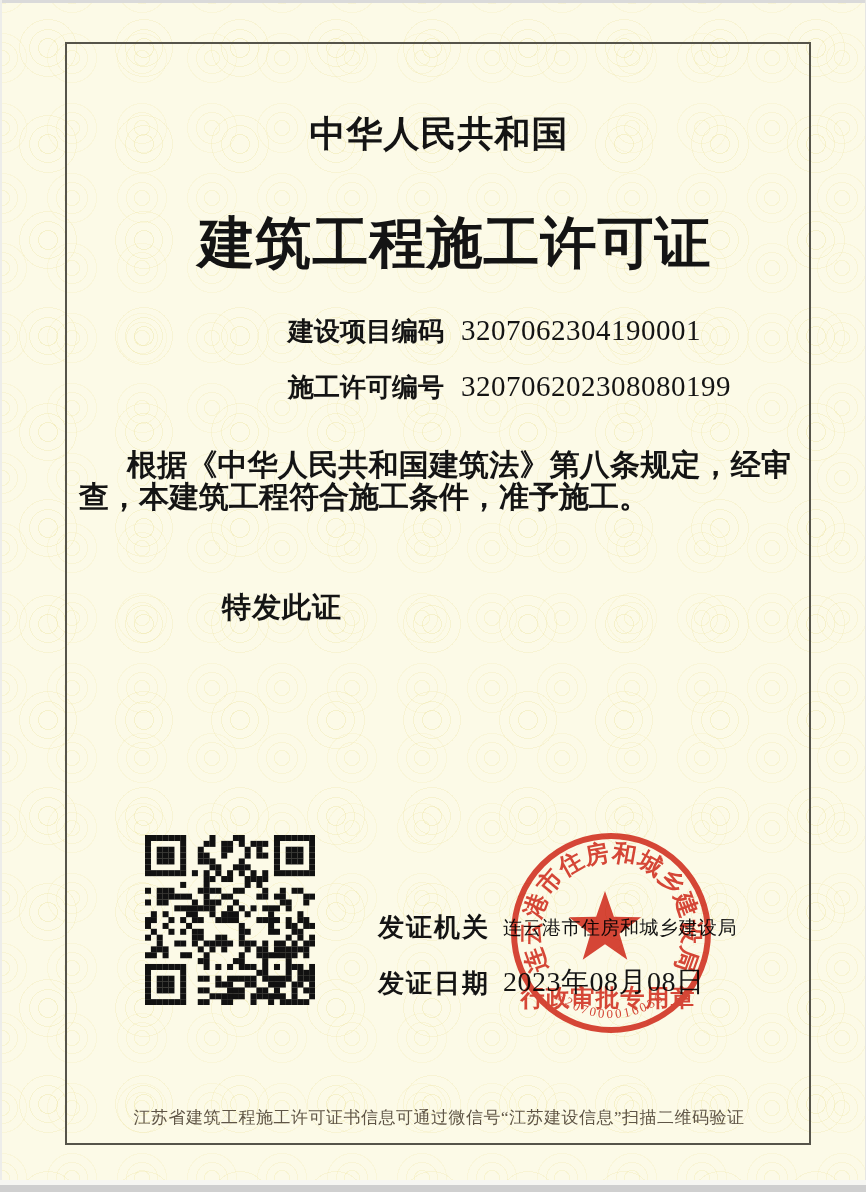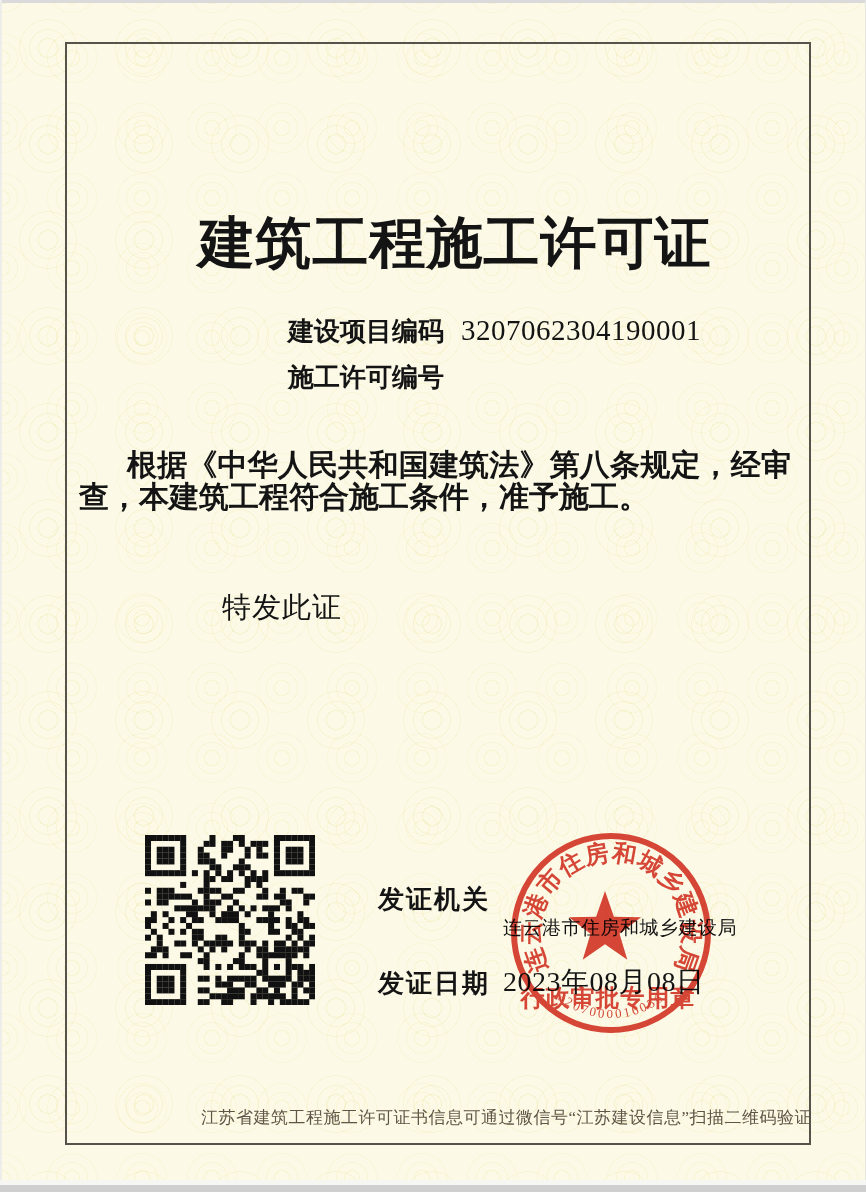--- a/index.html
+++ b/index.html
@@ -26,66 +26,68 @@
   .country{
     position:absolute;left:66px;top:110px;width:746px;
     text-align:center;font-size:36px;font-weight:bold;letter-spacing:1px;
   }
   .title{
     position:absolute;left:66px;top:190px;width:746px;margin:16px;
     text-align:center;font-size:56px;font-weight:bold;letter-spacing:1px;
   }
   .code-row{position:absolute;left:288px;display:flex;align-items:baseline;}
   .code-row.r1{top:314px;}
-  .code-row.r2{top:360px;}
+  .code-row.r2{top:370px;}
   .code-label{font-size:26px;font-weight:bold;letter-spacing:0;}
   .code-value{font-size:29px;margin-left:17px;letter-spacing:.5px;}
   .statement{
     position:absolute;left:79px;top:449px;width:712px;margin:0;
     font-size:30px;font-weight:bold;line-height:32px;
     text-indent:48px;text-align:justify;letter-spacing:0;
   }
   .issue{
     position:absolute;left:196px;top:588px;
-    font-size:29px;font-weight:normal;letter-spacing:1px;padding-left:26px;
+    font-size:29px;font-weight:bold;letter-spacing:1px;padding-left:26px;
   }
   .qr{position:absolute;left:145px;top:835px;width:170px;height:170px;}
   .field-label{position:absolute;font-size:26px;font-weight:bold;letter-spacing:2px;}
-  .field-label.authority{left:378px;top:882px;text-align:right;}
+  .field-label.authority{left:378px;top:910px;text-align:right;}
   .field-label.date{left:378px;top:966px;text-align:right;}
   .field-value.authority{position:absolute;left:503px;top:915px;font-size:19px;letter-spacing:.5px;}
   .field-value.date{position:absolute;left:503px;top:963px;font-size:28px;letter-spacing:.5px;}
   .seal{position:absolute;left:501px;top:823px;width:220px;height:220px;mix-blend-mode:multiply;opacity:.93;}
   .seal text{fill:#d5392c;font-family:"Liberation Serif","DejaVu Serif",serif;}
   .footnote{
     position:absolute;left:66px;top:1106px;width:746px;
-    text-align:right;font-size:17px;color:#5f5546;letter-spacing:.5px;
+    text-align:center;font-size:17px;color:#5f5546;letter-spacing:.5px;
   }
 </style>
 </head>
 <body>
 
 <div class="stage">
 
   <div class="edge-top"></div>
   <div class="edge-left"></div>
   <div class="edge-right"></div>
   <div class="edge-bottom-light"></div>
   <div class="edge-bottom"></div>
 
   <div class="frame"></div>
 
+  <div class="country">中华人民共和国</div>
   <h1 class="title">建筑工程施工许可证</h1>
 
   <div class="code-row r1">
     <span class="code-label">建设项目编码</span>
     <span class="code-value">3207062304190001</span>
   </div>
   <div class="code-row r2">
     <span class="code-label">施工许可编号</span>
+    <span class="code-value">320706202308080199</span>
   </div>
 
   <p class="statement">根据《中华人民共和国建筑法》第八条规定，经审查，本建筑工程符合施工条件，准予施工。</p>
 
   <div class="issue">特发此证</div>
 
   <svg class="qr" id="qr" viewBox="0 0 170 170" xmlns="http://www.w3.org/2000/svg">
       <rect x="0.00" y="0.00" width="6.01" height="6.01" fill="#111111"></rect>
       <rect x="5.86" y="0.00" width="6.01" height="6.01" fill="#111111"></rect>
       <rect x="11.72" y="0.00" width="6.01" height="6.01" fill="#111111"></rect>

